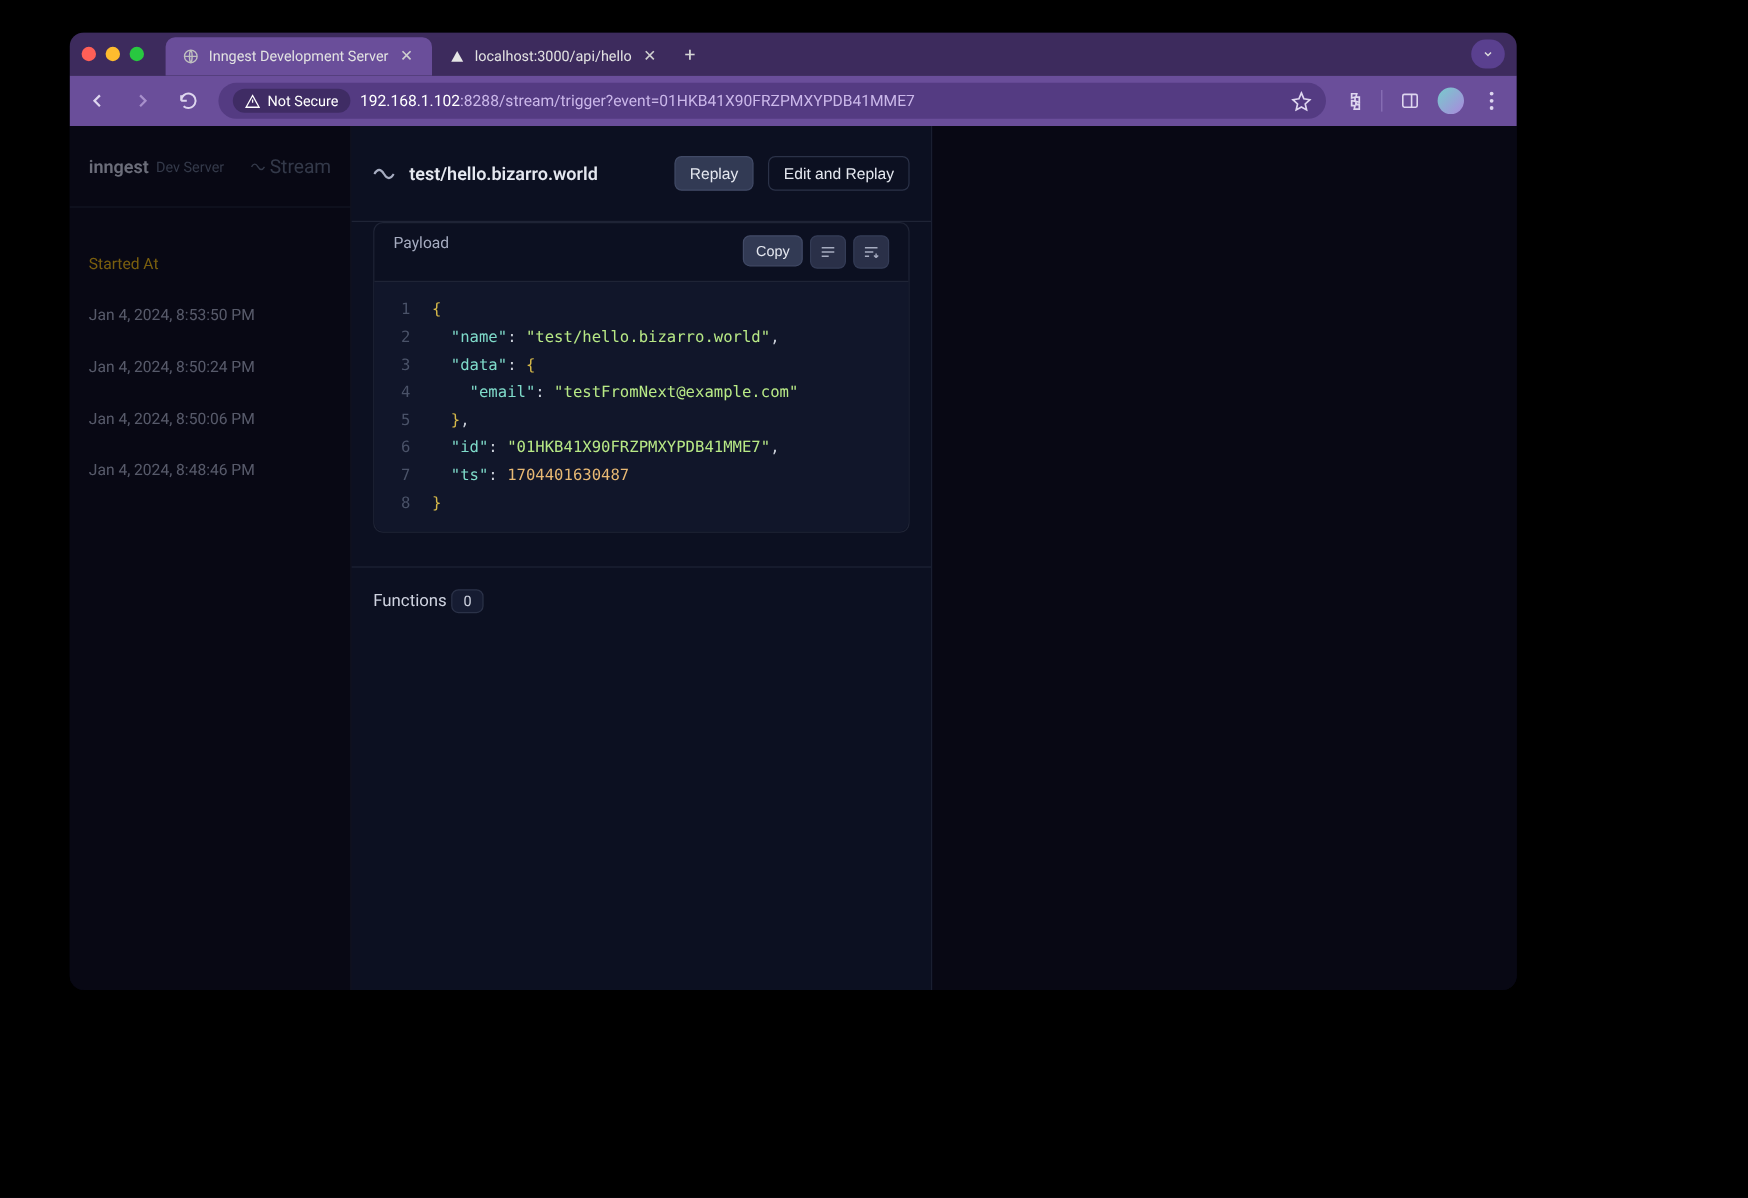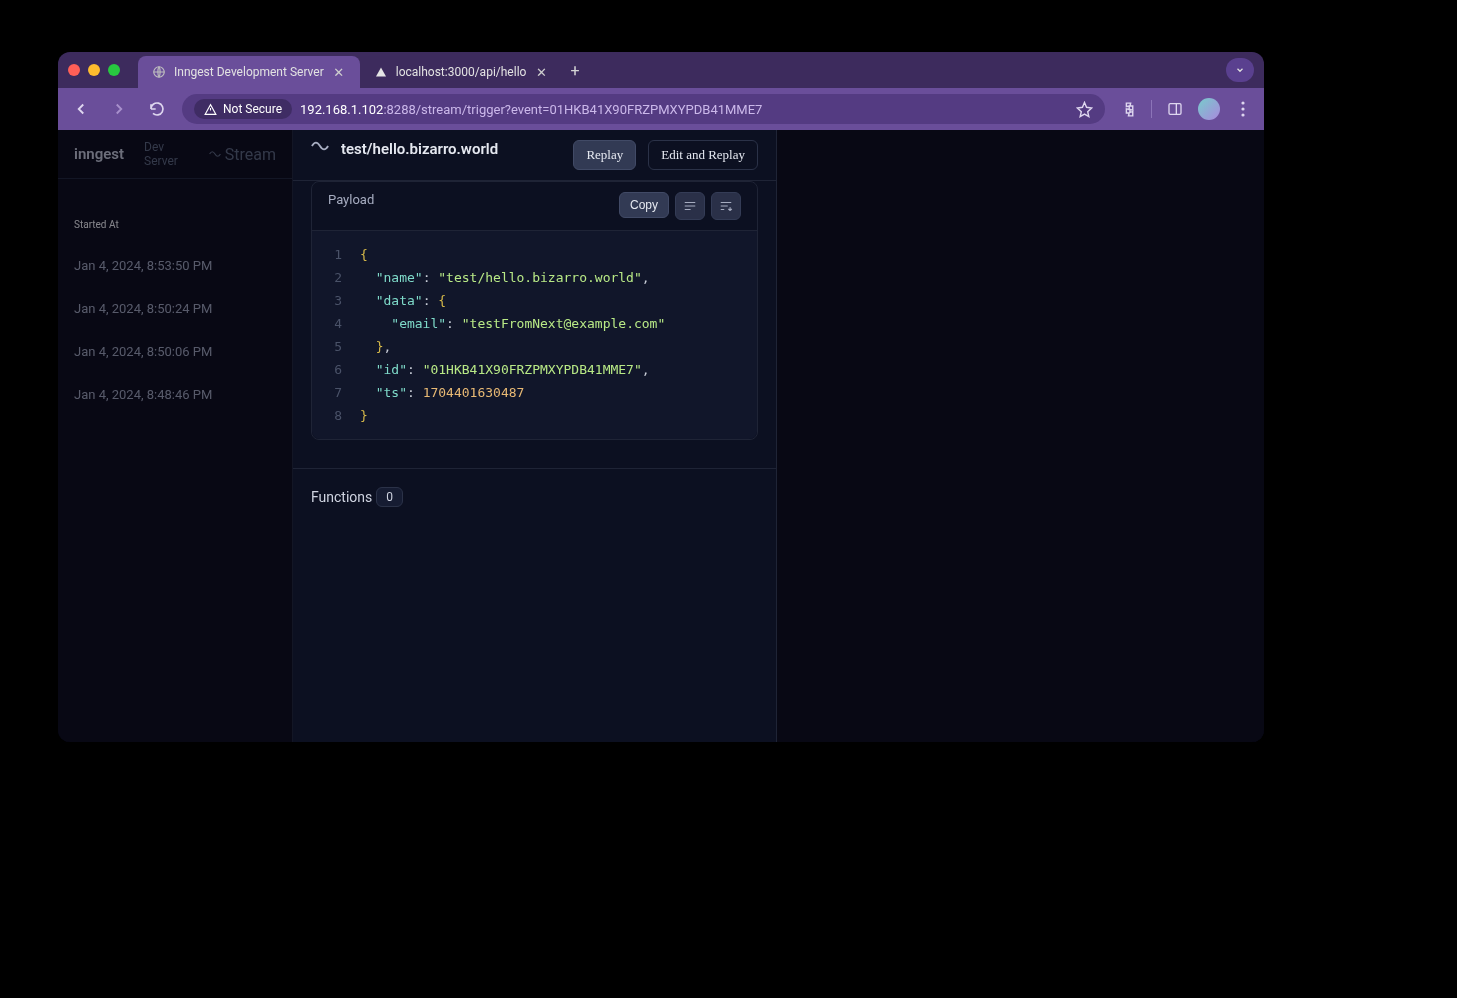--- a/index.html
+++ b/index.html
@@ -7,23 +7,23 @@
     background: #000;
     font-family: -apple-system, BlinkMacSystemFont, "Segoe UI", Roboto, sans-serif;
     color: #e2e8f0;
     width: 1457px;
     height: 998px;
     overflow: hidden;
   }
   .window {
     position: absolute;
     left: 58px;
-    top: 52px;
+    top: 27px;
     width: 1206px;
-    height: 690px;
+    height: 798px;
     border-radius: 12px;
     overflow: hidden;
     background: #080814;
     box-shadow: 0 20px 60px rgba(0,0,0,0.6);
   }
   
   .titlebar {
     height: 36px;
     background: #3d2b5d;
     display: flex;
@@ -103,61 +103,61 @@
   .sidebar {
     width: 235px;
     background: #080814;
     border-right: 1px solid #1f2436;
     padding: 0;
     opacity: 0.5;
   }
   .sidebar-header {
     display: flex;
     align-items: center;
-    padding: 10px 16px;
-    gap: 20px;
+    padding: 24px 16px;
+    gap: 6px;
     border-bottom: 1px solid #1f2436;
   }
   .brand { font-weight: 600; font-size: 15px; color: #cfd3e0; }
   .brand-sub { font-size: 12px; color: #5f6a7f; }
   .stream-pill { margin-left: auto; font-size: 16px; color: #5f6a7f; display:flex; gap:4px; align-items:center; }
   .sidebar-col-header {
     padding: 40px 16px 14px;
-    font-size: 10px;
-    color: #ffffff;
+    font-size: 13px;
+    color: #eab308;
   }
   .sb-row {
     padding: 14px 16px;
     font-size: 13px;
     color: #a6acc0;
   }
 
   .main {
     width: 484px;
     background: #0c1021;
     border-right: 1px solid #1f2436;
     display: flex;
     flex-direction: column;
   }
   .detail-header {
     display: flex;
-    padding: 10px 18px;
+    align-items: center;
+    padding: 25px 18px;
     gap: 12px;
     border-bottom: 1px solid #1f2436;
   }
   .hdr-icon { color: #a6acc0; display:flex; }
   .evt-name { font-size: 15px; font-weight: 600; color: #e5e8f0; flex: 1; }
   .hdr-btn {
     background: #323a54;
     border: 1px solid #414a66;
     border-radius: 6px;
     padding: 6px 12px;
     font-size: 13px;
     color: #e5e8f0;
-    font-family: Liberation Serif, serif;
   }
   .hdr-btn.secondary {
     background: transparent;
     border: 1px solid #2b3248;
   }
   .info-card {
     margin: 18px;
     border: 1px solid #1f2436;
     border-radius: 8px;
     display: flex;

